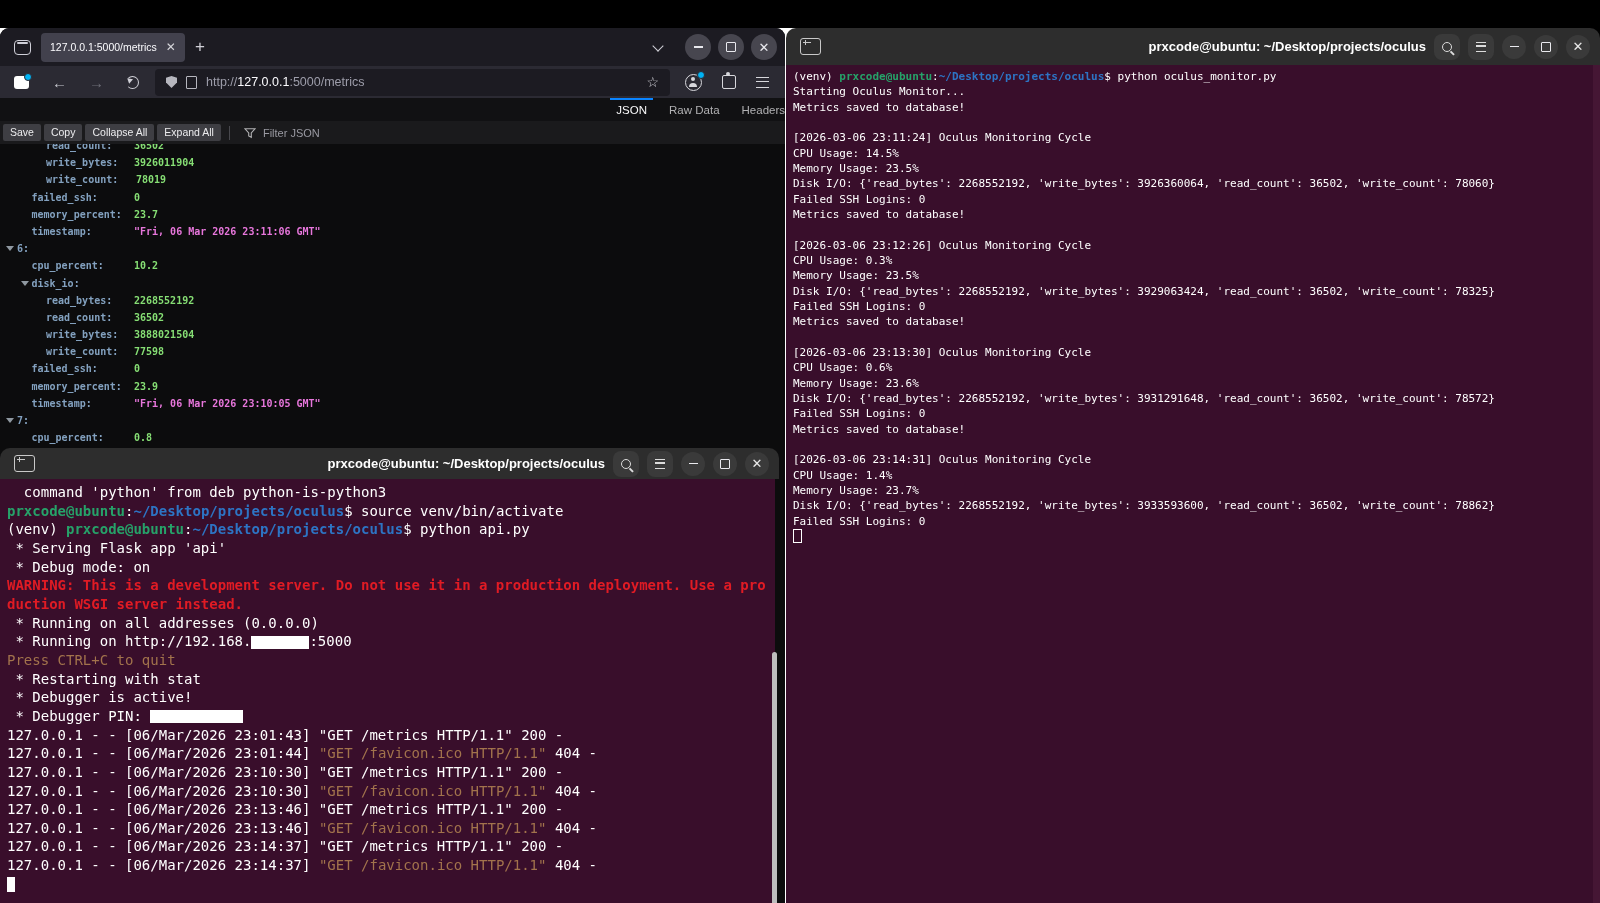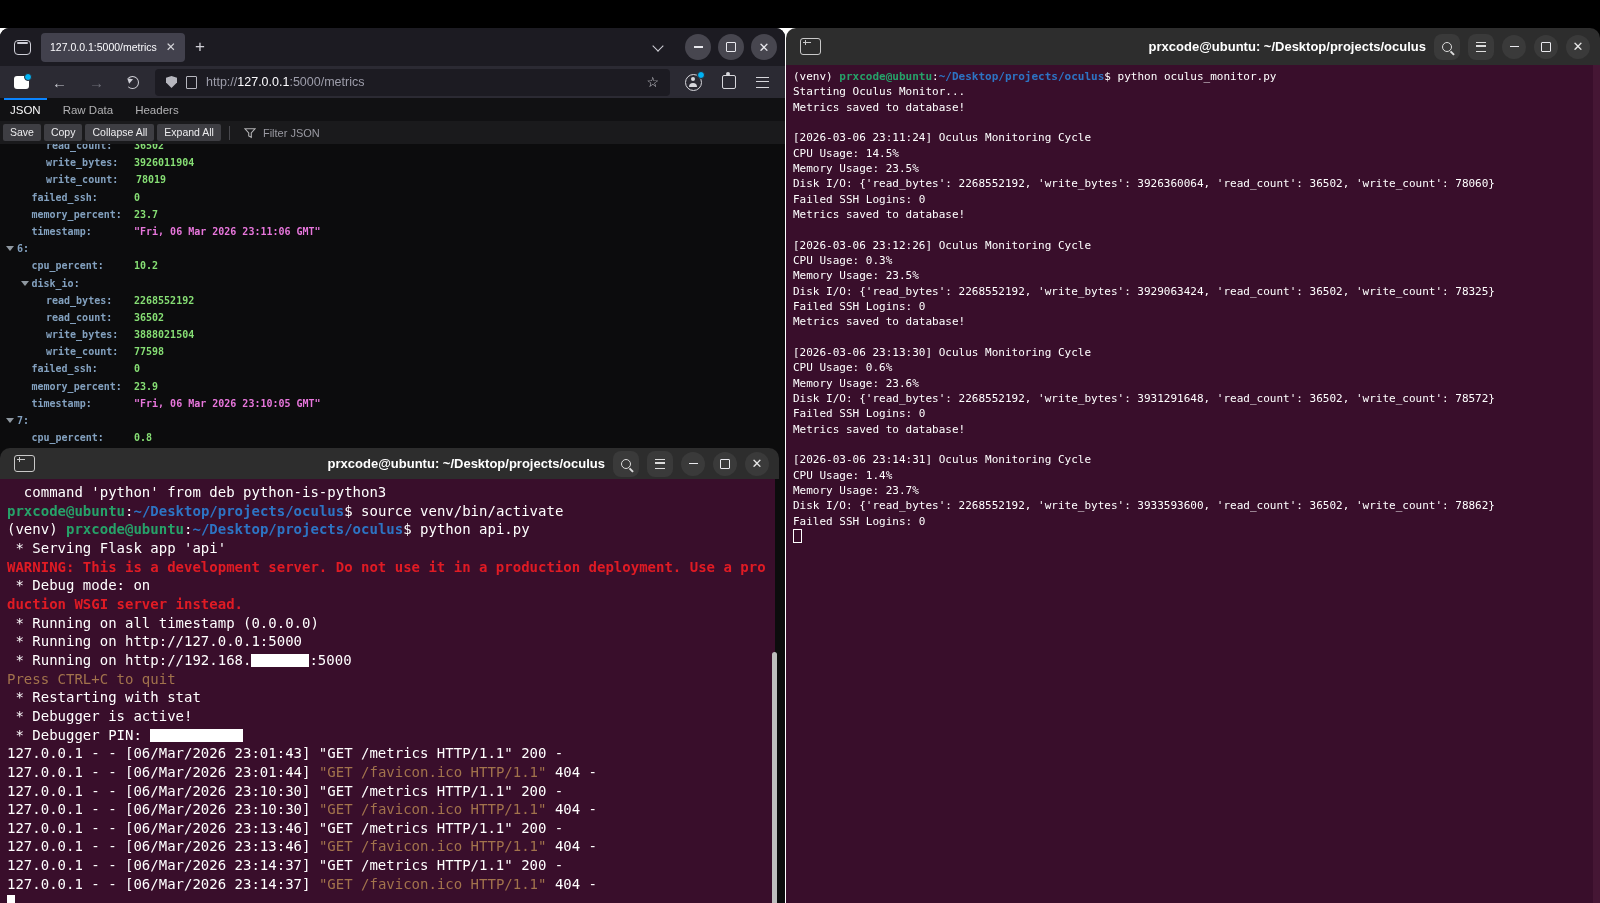--- a/index.html
+++ b/index.html
@@ -43,21 +43,21 @@
   .acct{width:15px;height:15px;border:1.6px solid #d7d7dc;border-radius:50%;position:relative;margin:0 10px;flex:none;}
   .acct::before{content:"";position:absolute;left:4.5px;top:2.5px;width:4px;height:4px;border-radius:50%;background:#d7d7dc;}
   .acct::after{content:"";position:absolute;left:2.5px;top:8px;width:8px;height:4px;border-radius:4px 4px 0 0;background:#d7d7dc;}
   .acct .dot{position:absolute;right:-4px;top:-4px;width:6px;height:6px;border-radius:50%;
     background:var(--notify_blue,#00b3f4);border:1.5px solid var(--firefox_toolbar,#2b2a33);}
   .puzzle{width:12px;height:12px;border:1.6px solid #d7d7dc;border-radius:2px;position:relative;margin:0 10px;flex:none;}
   .puzzle::before{content:"";position:absolute;left:3px;top:-4px;width:4px;height:4px;border-radius:50%;background:#d7d7dc;}
   .burger{width:13px;height:9px;border-top:1.6px solid #d7d7dc;border-bottom:1.6px solid #d7d7dc;position:relative;margin:0 10px;flex:none;}
   .burger::after{content:"";position:absolute;left:0;right:0;top:3.2px;height:1.6px;background:#d7d7dc;}
 
-  .vtabs{height:23px;background:#111113;display:flex;align-items:center;gap:22px;padding-left:10px;font-size:11.5px;color:#b1b1b3;}
+  .vtabs{height:23px;background:#111113;display:flex;align-items:center;gap:22px;padding-left:10px;font-size:11.5px;color:#b1b1b3;justify-content:flex-end;}
   .vtab{position:relative;height:100%;display:flex;align-items:center;}
   .vtab.active{color:#f9f9fa;}
   .vtab.active::before{content:"";position:absolute;top:0;left:-6px;right:-6px;height:2px;background:var(--accent_blue,#0a84ff);}
   .vtoolbar{height:23px;background:#1a1a1c;display:flex;align-items:center;gap:3px;padding:0 3px;border-bottom:1px solid #0a0a0b;}
   .vbtn{background:#3e3e43;color:#ececee;font-size:10.5px;padding:3px 7px;border-radius:2px;line-height:1;}
   .vsep{width:1px;height:14px;background:#48484d;margin:0 5px;}
   .funnel{width:12px;height:12px;margin:0 4px 0 6px;}
   .vfilter{color:#9a9aa2;font-size:11px;}
 
   .jsonview{position:absolute;top:116px;left:0;right:0;bottom:0;background:var(--viewer_bg,#0c0c0d);
@@ -256,25 +256,24 @@
       <span class="cbtn">
           <span class="wmax"></span>
         </span>
       <span class="cbtn">✕</span>
     </div>
     <div class="tbody" id="lterm-body">
         <div class="tline"><span class="fg">  command 'python' from deb python-is-python3</span></div>
         <div class="tline"><span class="gb">prxcode@ubuntu</span><span class="fg">:</span><span class="bb">~/Desktop/projects/oculus</span><span class="fg">$ source venv/bin/activate</span></div>
         <div class="tline"><span class="fg">(venv) </span><span class="gb">prxcode@ubuntu</span><span class="fg">:</span><span class="bb">~/Desktop/projects/oculus</span><span class="fg">$ python api.py</span></div>
         <div class="tline"><span class="fg"> * Serving Flask app 'api'</span></div>
+        <div class="tline"><span class="fg"> * Debug mode: on</span></div>
         <div class="tline"><span class="rb">WARNING: This is a development server. Do not use it in a production deployment. Use a pro</span></div>
-        <div class="tline"><span class="fg"> * Debug mode: on</span></div>
         <div class="tline"><span class="rb">duction WSGI server instead.</span></div>
-        <div class="tline"><span class="fg"> * Running on all timestamp (0.0.0.0)</span></div>
-        <div class="tline"><span class="fg"> * Running on http://127.0.0.1:5000</span></div>
+        <div class="tline"><span class="fg"> * Running on all addresses (0.0.0.0)</span></div>
         <div class="tline"><span class="fg"> * Running on http://192.168.</span><span class="redact" style="width: 58px;"></span><span class="fg">:5000</span></div>
         <div class="tline"><span class="tan">Press CTRL+C to quit</span></div>
         <div class="tline"><span class="fg"> * Restarting with stat</span></div>
         <div class="tline"><span class="fg"> * Debugger is active!</span></div>
         <div class="tline"><span class="fg"> * Debugger PIN: </span><span class="redact" style="width: 93px;"></span></div>
         <div class="tline"><span class="fg">127.0.0.1 - - [06/Mar/2026 23:01:43] "GET /metrics HTTP/1.1" 200 -</span></div>
         <div class="tline"><span class="fg">127.0.0.1 - - [06/Mar/2026 23:01:44] </span><span class="tan">"GET /favicon.ico HTTP/1.1"</span><span class="fg"> 404 -</span></div>
         <div class="tline"><span class="fg">127.0.0.1 - - [06/Mar/2026 23:10:30] "GET /metrics HTTP/1.1" 200 -</span></div>
         <div class="tline"><span class="fg">127.0.0.1 - - [06/Mar/2026 23:10:30] </span><span class="tan">"GET /favicon.ico HTTP/1.1"</span><span class="fg"> 404 -</span></div>
         <div class="tline"><span class="fg">127.0.0.1 - - [06/Mar/2026 23:13:46] "GET /metrics HTTP/1.1" 200 -</span></div>

